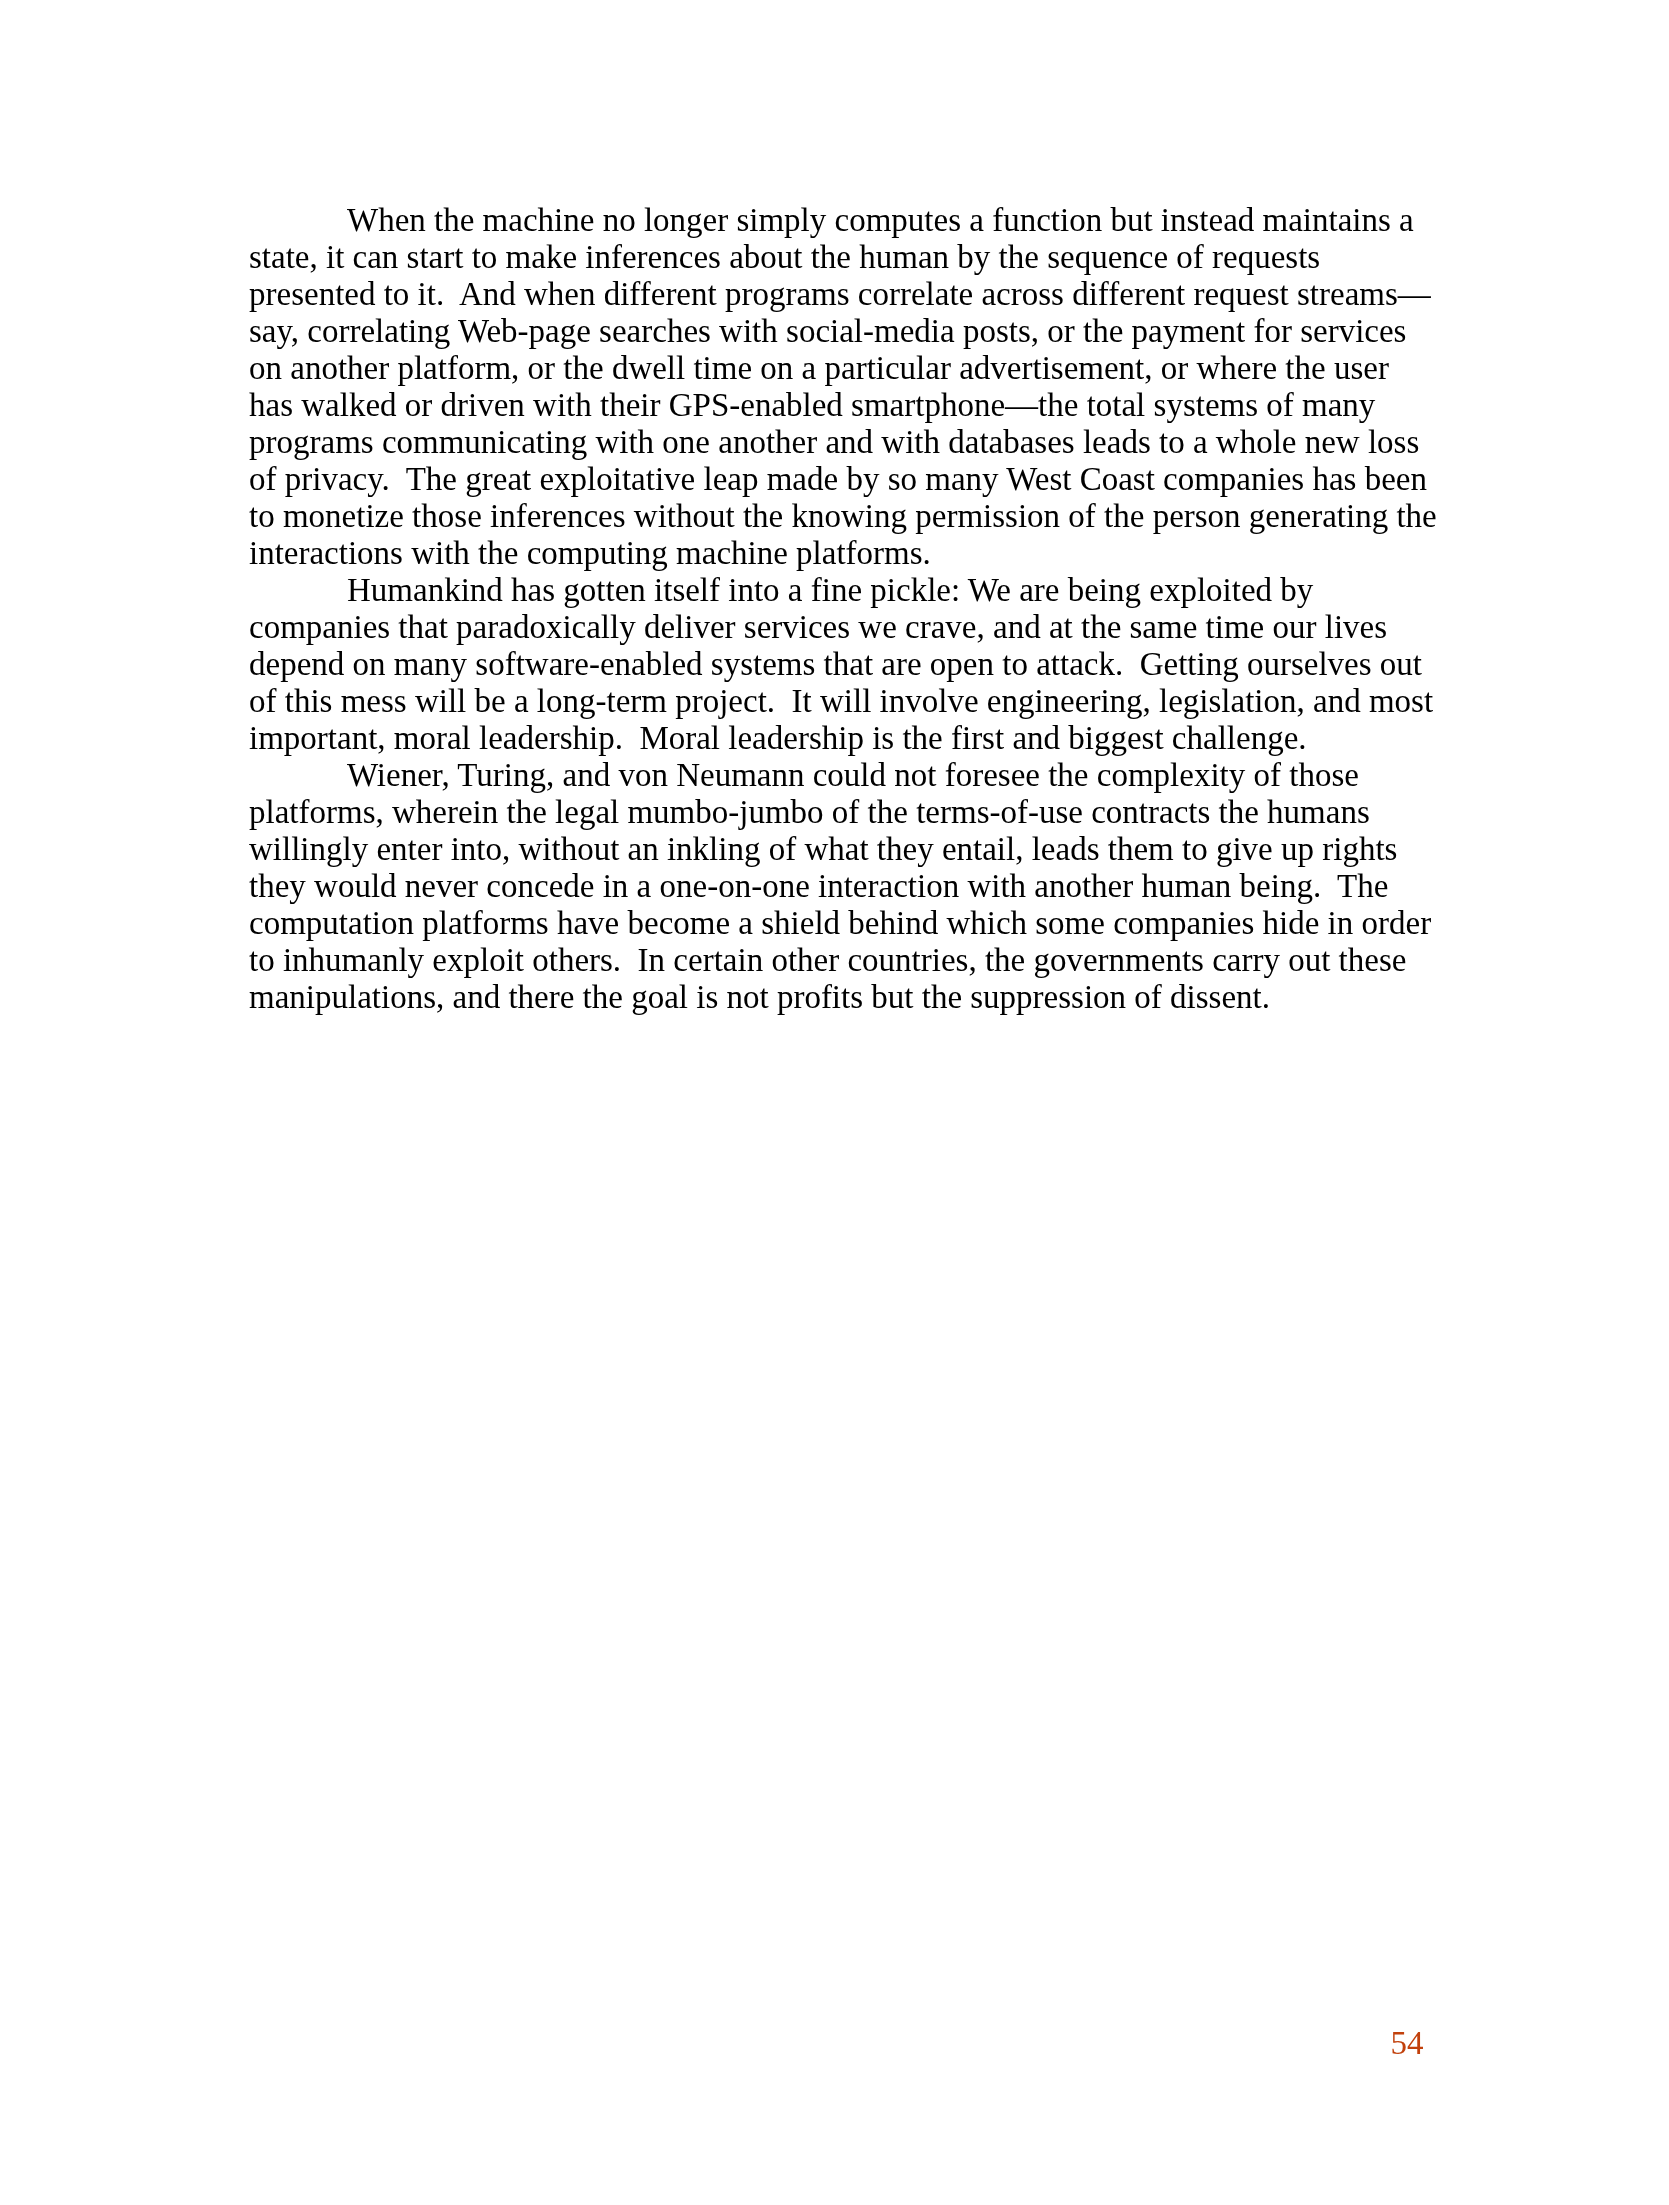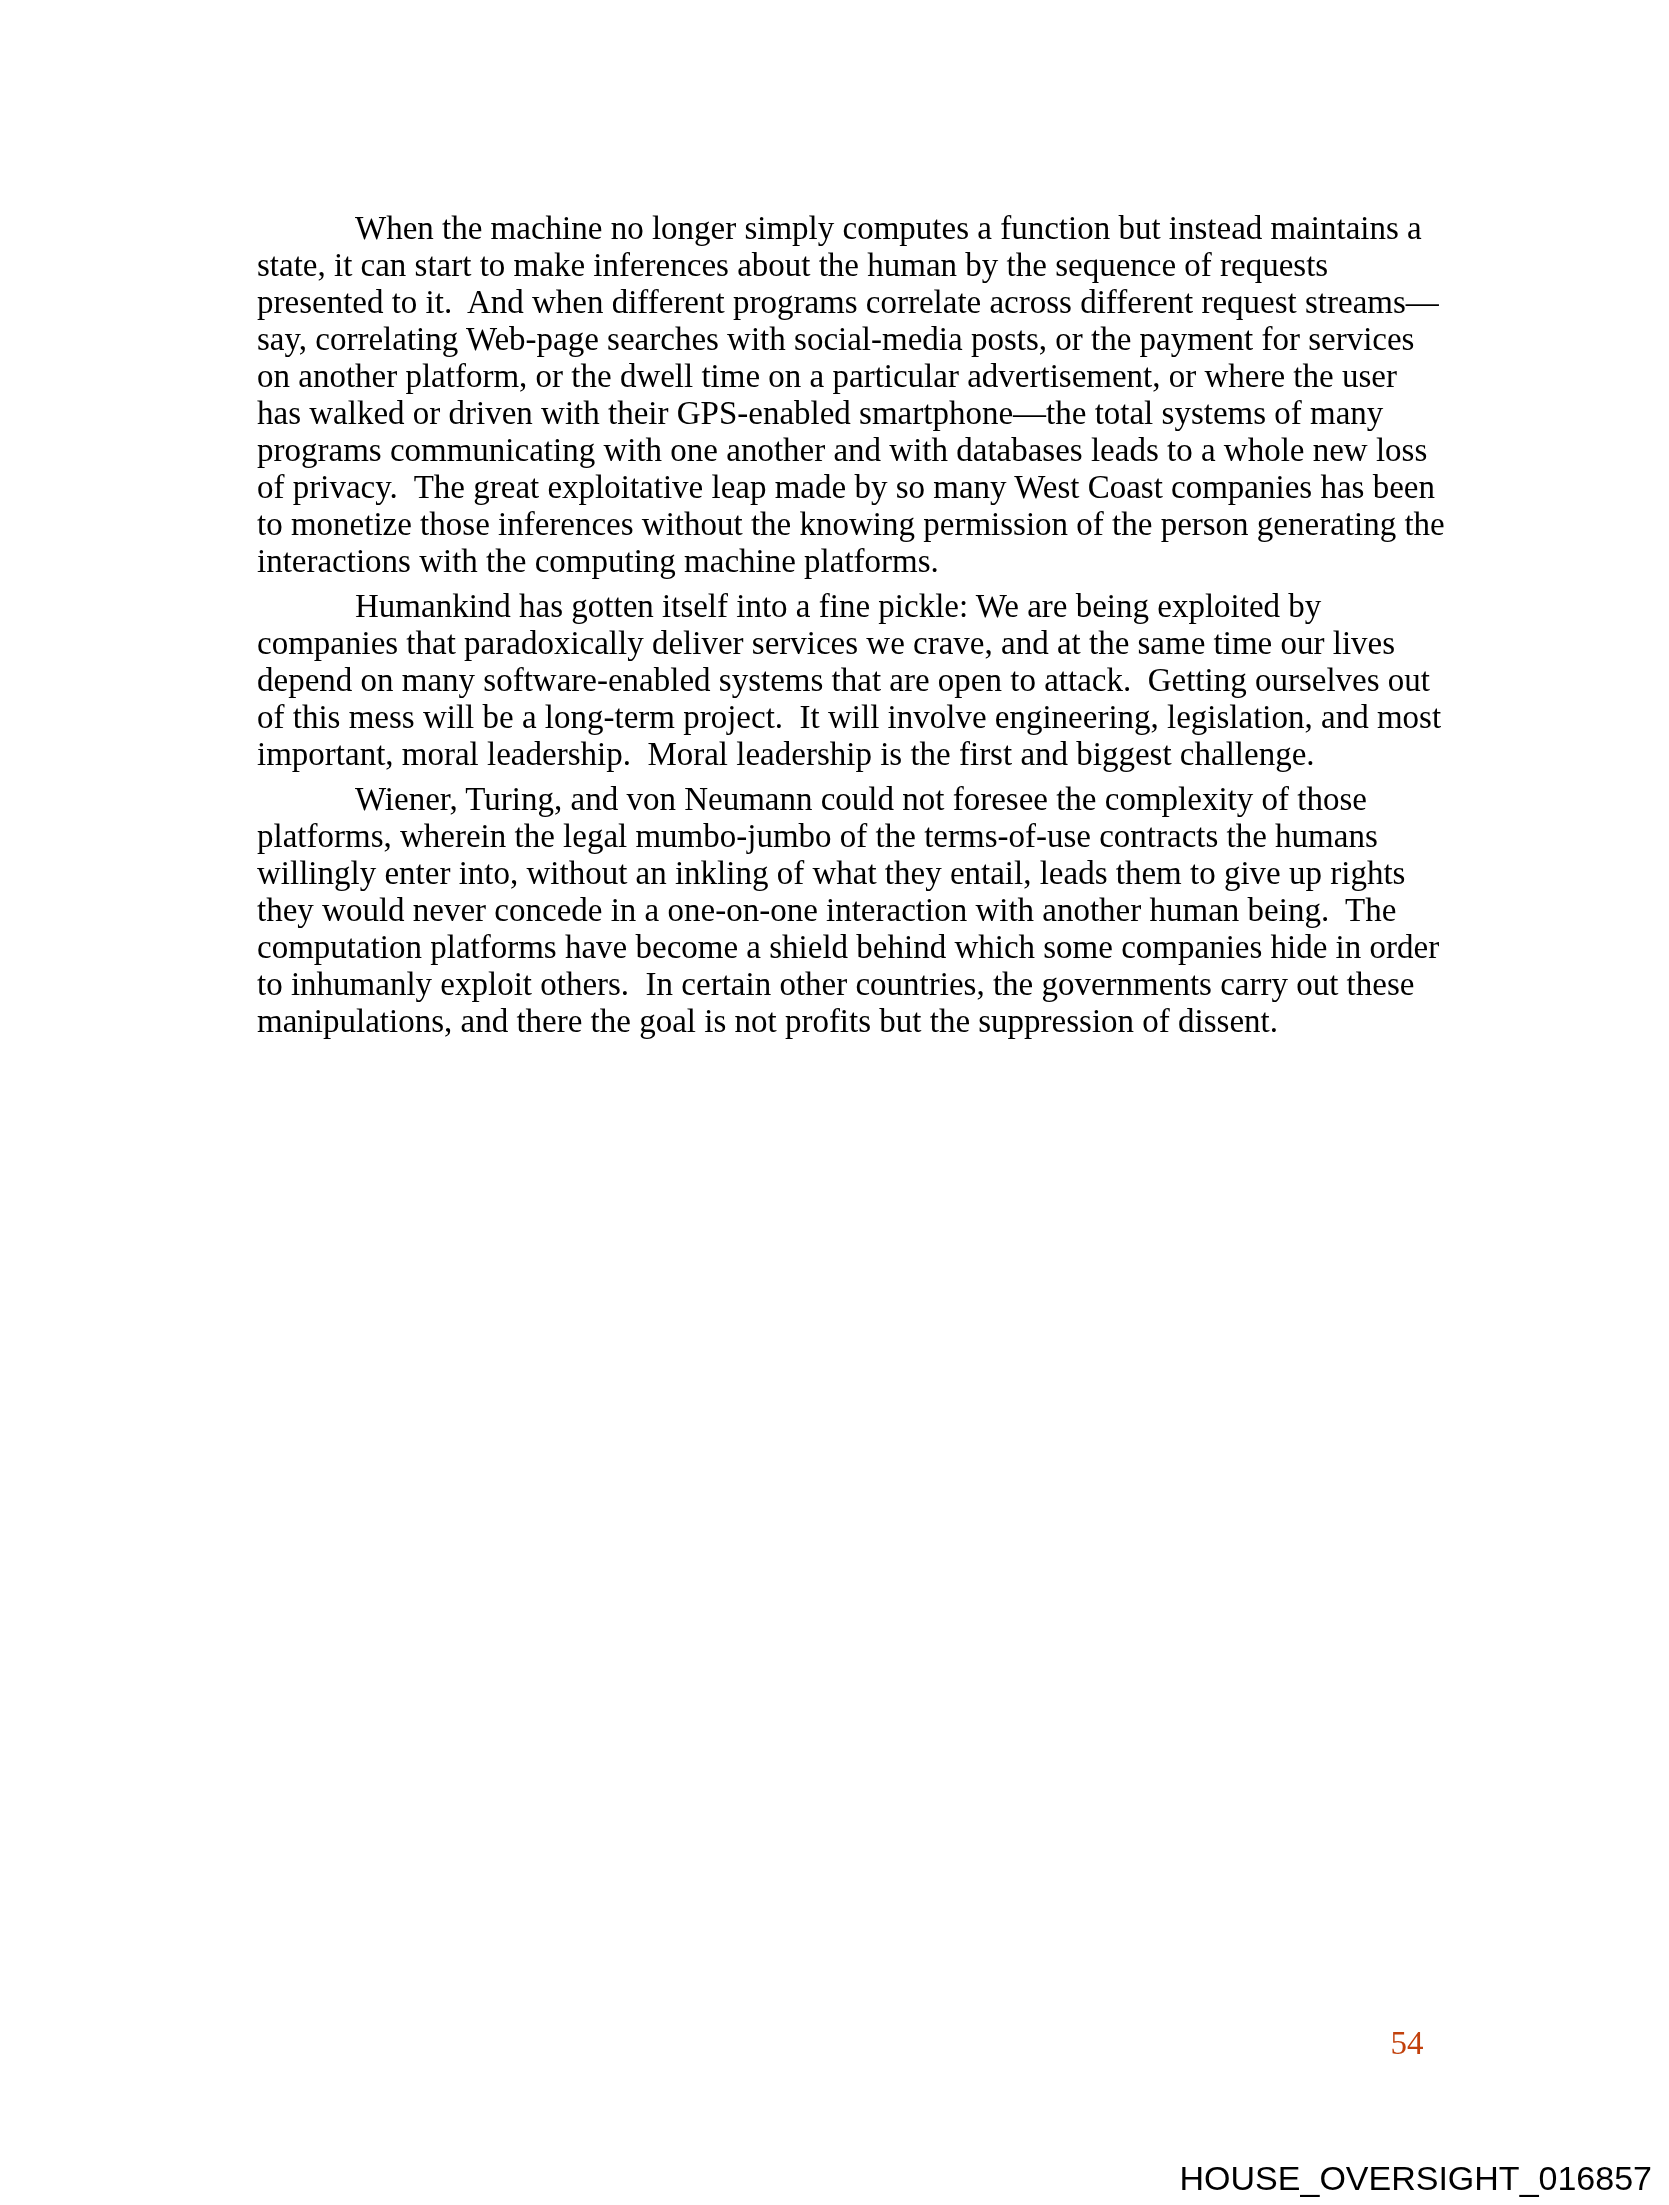--- a/index.html
+++ b/index.html
@@ -19,21 +19,21 @@
     position: absolute;
     left: 249px;
     top: 202px;
     width: 1218px;
     font-family: "Liberation Serif", serif;
     font-size: 33px;
     line-height: 37px;
     color: #000000;
   }
   .para {
-    margin: 8px;
+    margin: 0;
     padding: 0;
     text-indent: 98px;
     white-space: pre; 
   }
   .page-number {
     position: absolute;
     left: 1345px;
     top: 2025px;
     width: 124px;
     text-align: center;
@@ -77,16 +77,15 @@
 platforms, wherein the legal mumbo-jumbo of the terms-of-use contracts the humans
 willingly enter into, without an inkling of what they entail, leads them to give up rights
 they would never concede in a one-on-one interaction with another human being.  The
 computation platforms have become a shield behind which some companies hide in order
 to inhumanly exploit others.  In certain other countries, the governments carry out these
 manipulations, and there the goal is not profits but the suppression of dissent.</p>
   </div>
 
   <div class="page-number">54</div>
 
-  <div class="bates-stamp">HOUSE_OVERSIGHT_016857</div>
 
 </div>
 
 
 </body></html>

